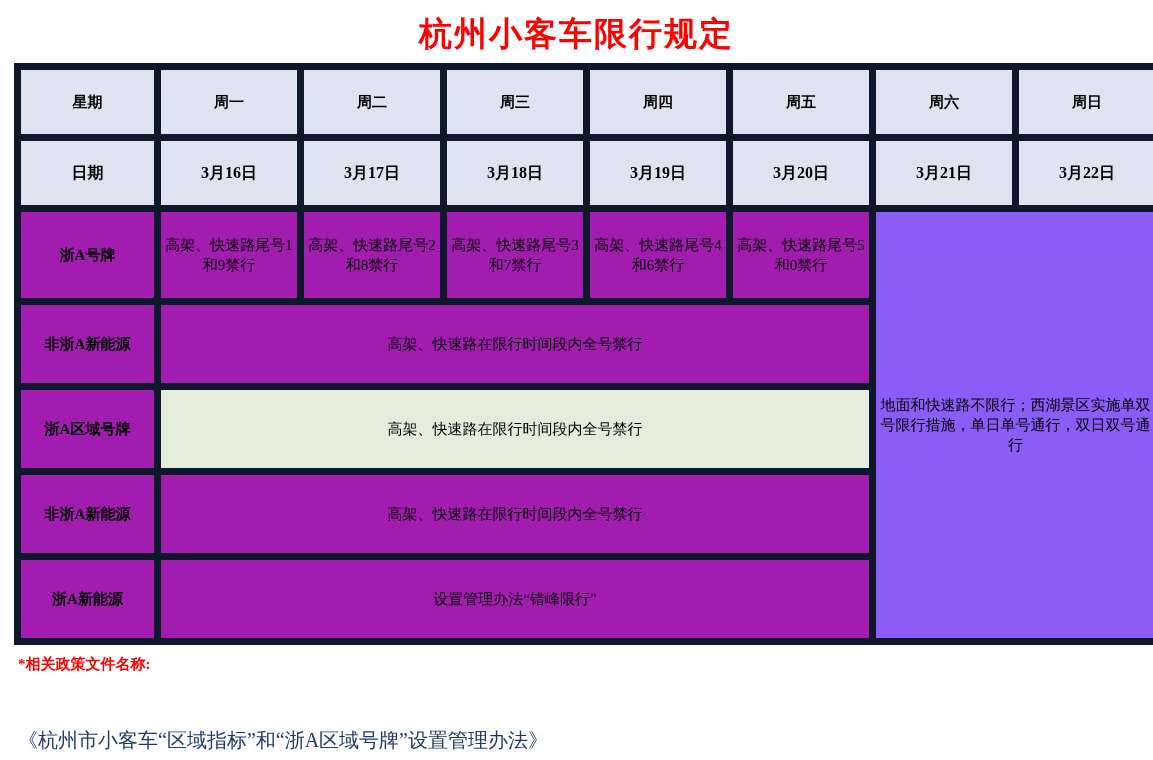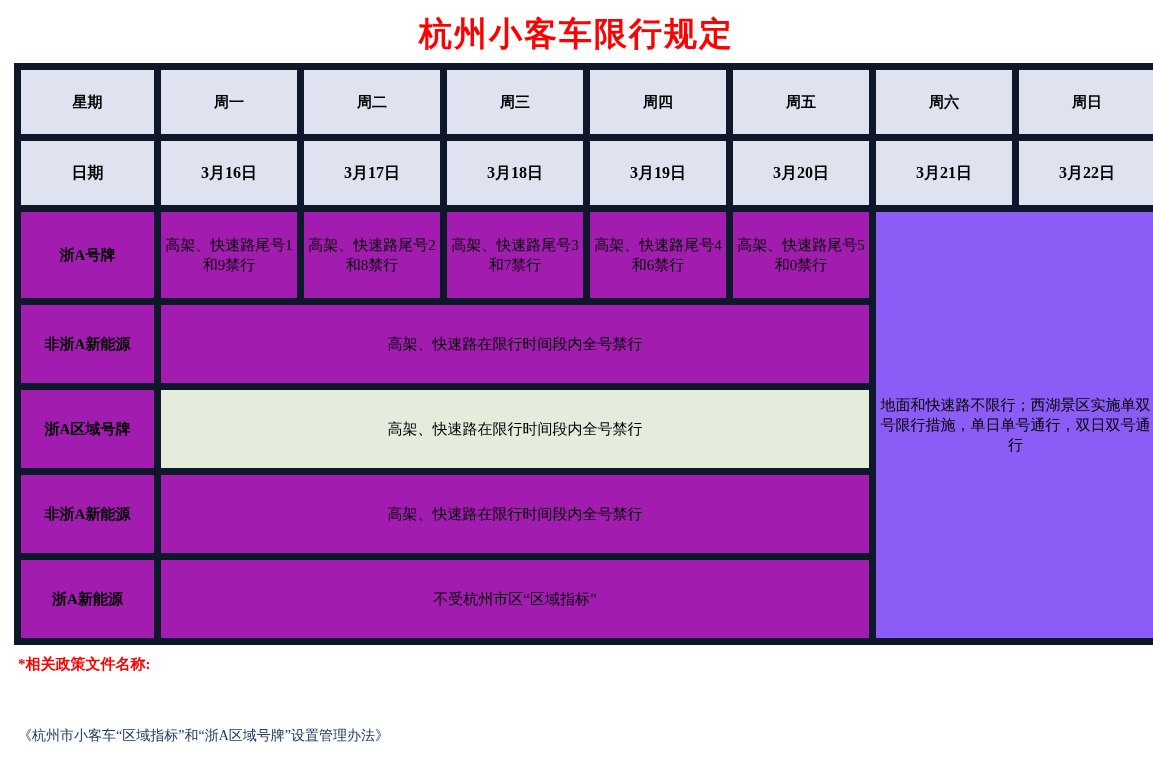--- a/index.html
+++ b/index.html
@@ -85,21 +85,21 @@
     line-height: 1.55;
   }
   .notes-title {
     color: #ff0000;
     font-weight: bold;
     font-size: 15px;
     margin-bottom: 14px;
   }
   .notes-list div {
     color: #1f3864;
-    font-size: 14px;
+    font-size: 20px;
     padding: 1px 0;
     margin-top: 48px;
   }
 </style>
 </head>
 <body>
 
 <div class="page">
 
   <div class="title">杭州小客车限行规定</div>
@@ -157,21 +157,21 @@
         <td class="cell-green" colspan="5" style="height:66px">高架、快速路在限行时间段内全号禁行</td>
       </tr>
 
       <tr>
         <td class="rowlabel">非浙A新能源</td>
         <td class="cell-white" colspan="5" style="height:66px">高架、快速路在限行时间段内全号禁行</td>
       </tr>
 
       <tr>
         <td class="rowlabel">浙A新能源</td>
-        <td class="cell-white" colspan="5" style="height:66px">不受杭州市区“区域指标”</td>
+        <td class="cell-white" colspan="5" style="height:66px">设置管理办法“错峰限行”</td>
       </tr>
     </tbody>
   </table>
 
   <div class="notes">
     <div class="notes-title">*相关政策文件名称:</div>
     <div class="notes-list">
       <div>《杭州市小客车“区域指标”和“浙A区域号牌”设置管理办法》</div>
       <div>《关于2024年春节期间西湖景区实施临时交通管理和相关服务措施的通告》</div>
     </div>

